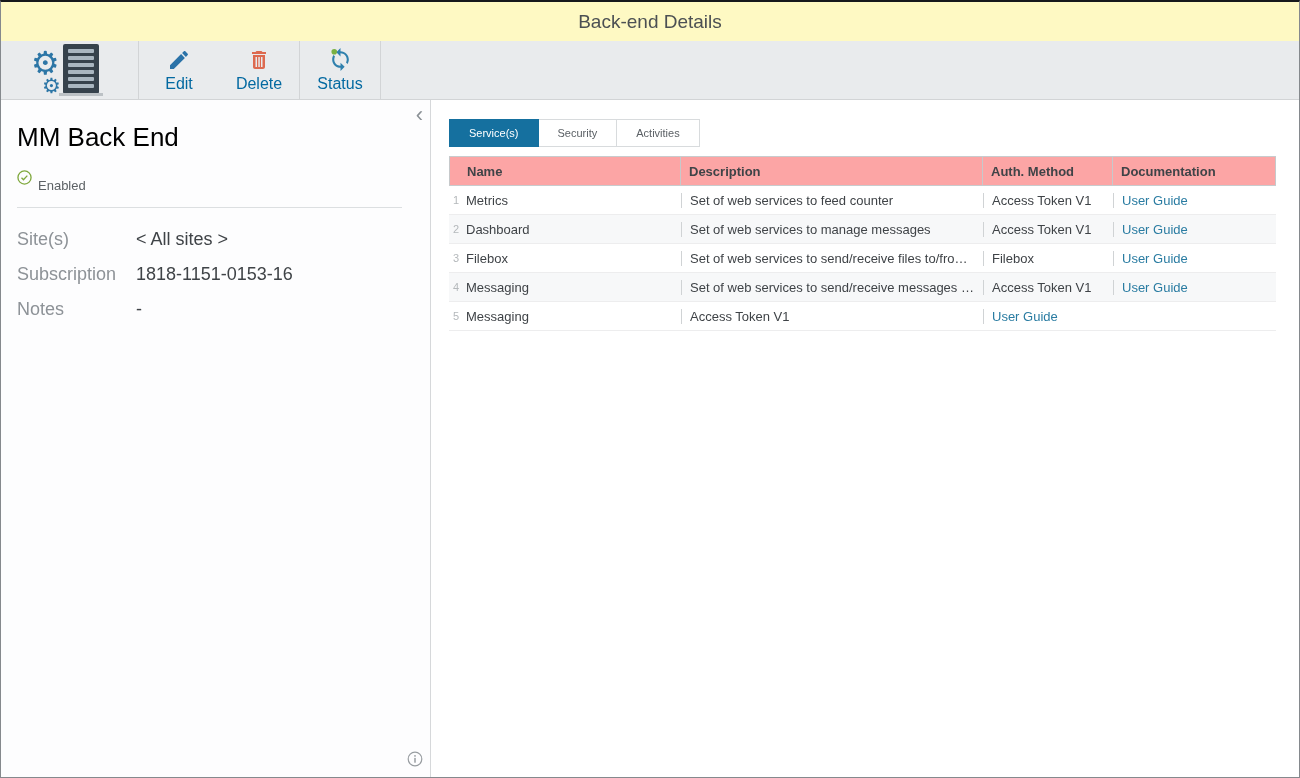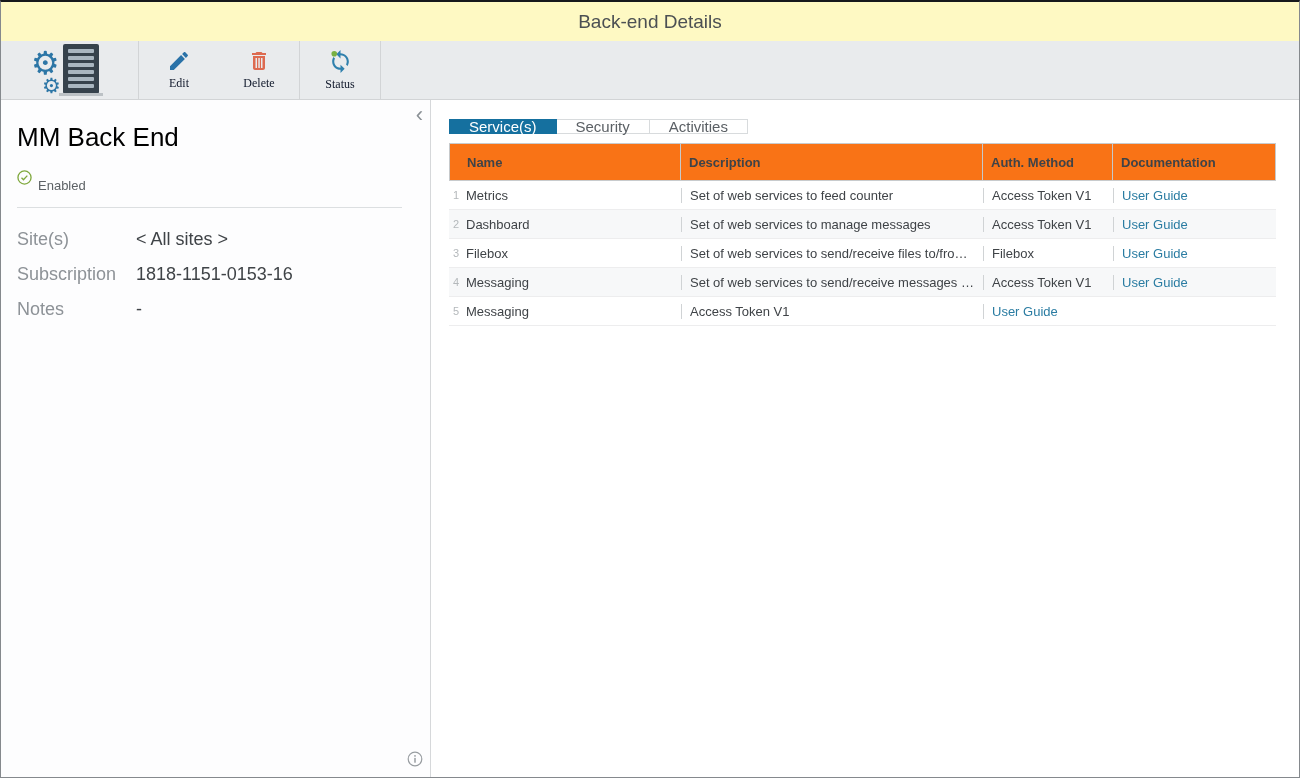--- a/index.html
+++ b/index.html
@@ -32,21 +32,21 @@
   }
   .logo-wrap {
     width: 137px; display: flex; align-items: center; justify-content: center;
   }
   .tb-sep { width: 1px; background: #d2d4d6; }
   .tb-btn {
     width: 80px; display: flex; flex-direction: column;
     align-items: center; justify-content: center; gap: 3px;
     cursor: pointer;
   }
-  .tb-btn .lbl { font-size: 12px; color: #0f172a; font-family: Liberation Serif, serif; }
+  .tb-btn .lbl { font-size: 16px; color: #0369a1; }
   .tb-btn svg { display: block; }
 
   
   .main { flex: 1; display: flex; min-height: 0; }
 
   
   .side-panel {
     width: 430px; flex: 0 0 430px;
     background: #fdfdfe;
     border-right: 1px solid #d6d8da;
@@ -66,37 +66,37 @@
   .field-row { display: flex; font-size: 18px; margin-bottom: 14px; }
   .field-label { width: 119px; color: #8d9297; flex: 0 0 119px; }
   .field-value { color: #3f4347; }
   .info-btn { position: absolute; bottom: 6px; right: 7px; cursor: pointer; }
 
   
   .content { flex: 1; background: #ffffff; padding: 19px 23px 0 18px; min-width: 0; }
 
   .tabs { display: flex; }
   .tab {
-    height: 15px; display: flex; align-items: center;
-    padding: 0 19px; font-size: 15px; cursor: pointer;
+    height: 28px; display: flex; align-items: center;
+    padding: 0 19px; font-size: 11px; cursor: pointer;
     border: 1px solid #d8dbdd; border-left-width: 0;
     background: #ffffff; color: #5b6065;
   }
   .tab:first-child { border-left-width: 1px; }
   .tab.active {
     background: #15709f; border-color: #15709f; color: #ffffff;
   }
 
   
   .grid { margin-top: 9px; }
   .grid-head {
     display: grid; grid-template-columns: 232px 302px 130px minmax(0,1fr);
-    background: #f97316;
+    background: #fca5a5;
     border-top: 1px solid #c8cbcd; border-bottom: 1px solid #c8cbcd;
-    height: 38px;
+    height: 30px;
   }
   .hcell {
     display: flex; align-items: center;
     font-size: 13px; font-weight: bold; color: #3f4347;
     padding-left: 8px;
     border-right: 1px solid #c6c9cb;
     cursor: pointer;
   }
   .hcell.first { padding-left: 17px; border-left: 1px solid #c6c9cb; }
 

